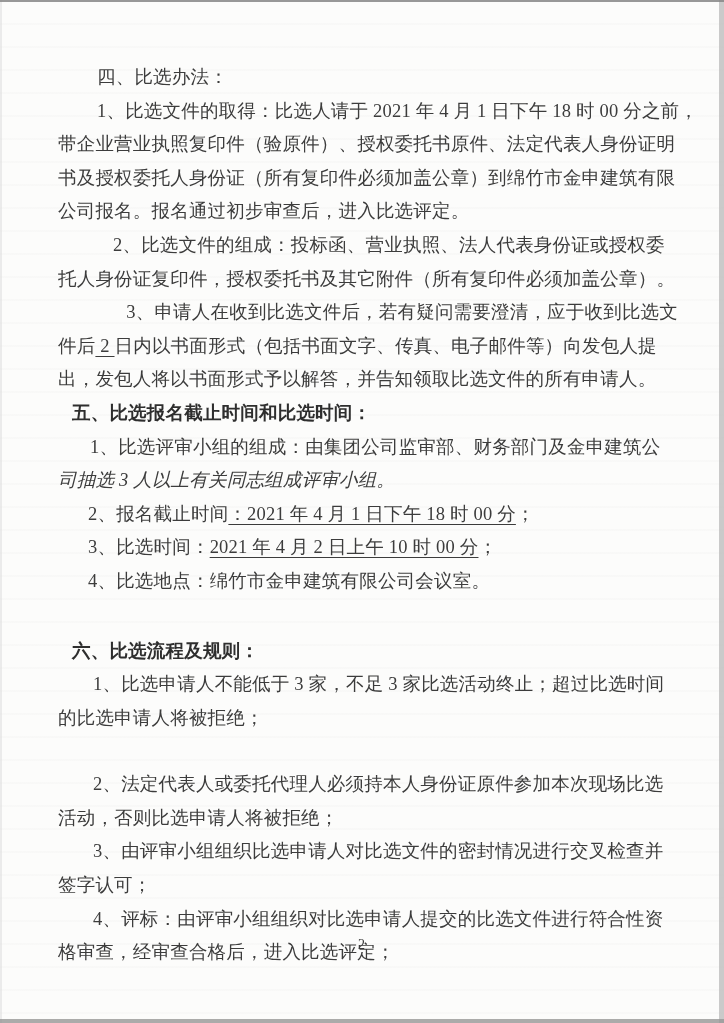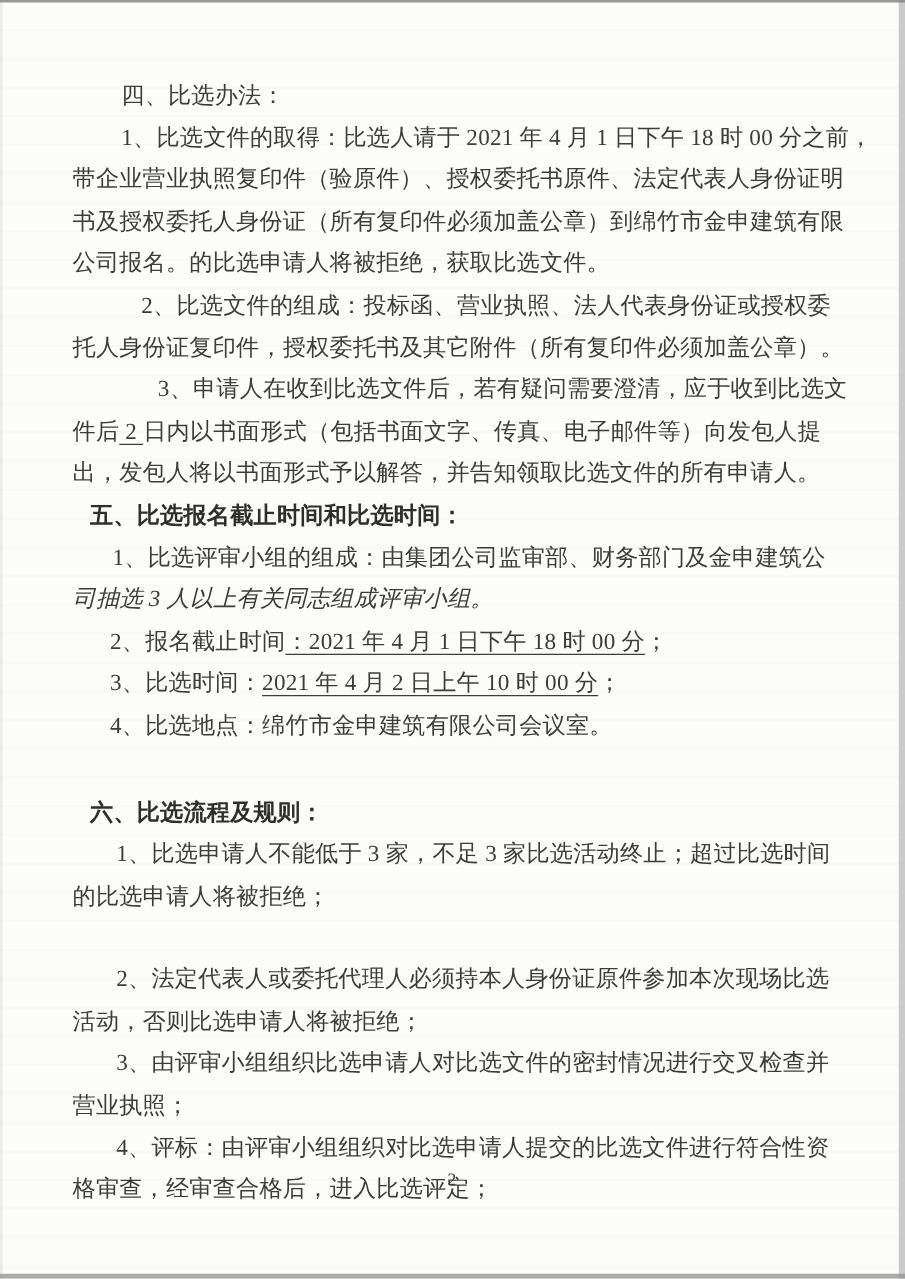--- a/index.html
+++ b/index.html
@@ -66,36 +66,36 @@
 </style>
 </head>
 <body>
 
 <div class="page">
   <div class="doc-body">
       <div class="line" style="padding-left: 39px;"><span>四、比选办法：</span></div>
       <div class="line" style="padding-left: 39px;"><span>1、比选文件的取得：比选人请于 2021 年 4 月 1 日下午 18 时 00 分之前，</span></div>
       <div class="line" style="padding-left: 0px;"><span>带企业营业执照复印件（验原件）、授权委托书原件、法定代表人身份证明</span></div>
       <div class="line" style="padding-left: 0px;"><span>书及授权委托人身份证（所有复印件必须加盖公章）到绵竹市金申建筑有限</span></div>
-      <div class="line" style="padding-left: 0px;"><span>公司报名。的比选申请人将被拒绝，获取比选文件。</span></div>
+      <div class="line" style="padding-left: 0px;"><span>公司报名。报名通过初步审查后，进入比选评定。</span></div>
       <div class="line" style="padding-left: 55px;"><span>2、比选文件的组成：投标函、营业执照、法人代表身份证或授权委</span></div>
       <div class="line" style="padding-left: 0px;"><span>托人身份证复印件，授权委托书及其它附件（所有复印件必须加盖公章）。</span></div>
       <div class="line" style="padding-left: 57px; text-align: right;"><span>3、申请人在收到比选文件后，若有疑问需要澄清，应于收到比选文</span></div>
       <div class="line" style="padding-left: 0px;"><span>件后</span><span class="u"> 2 </span><span>日内以书面形式（包括书面文字、传真、电子邮件等）向发包人提</span></div>
       <div class="line" style="padding-left: 0px;"><span>出，发包人将以书面形式予以解答，并告知领取比选文件的所有申请人。</span></div>
       <div class="line bold" style="padding-left: 14px;"><span>五、比选报名截止时间和比选时间：</span></div>
       <div class="line" style="padding-left: 32px;"><span>1、比选评审小组的组成：由集团公司监审部、财务部门及金申建筑公</span></div>
       <div class="line" style="padding-left: 0px; font-style: italic;"><span>司抽选 3 人以上有关同志组成评审小组。</span></div>
       <div class="line" style="padding-left: 30px;"><span>2、报名截止时间</span><span class="u">：2021 年 4 月 1 日下午 18 时 00 分</span><span>；</span></div>
       <div class="line" style="padding-left: 30px;"><span>3、比选时间：</span><span class="u">2021 年 4 月 2 日上午 10 时 00 分</span><span>；</span></div>
       <div class="line" style="padding-left: 30px;"><span>4、比选地点：绵竹市金申建筑有限公司会议室。</span></div>
       <div class="line bold" style="padding-left: 14px; margin-top: 36px;"><span>六、比选流程及规则：</span></div>
       <div class="line" style="padding-left: 35px;"><span>1、比选申请人不能低于 3 家，不足 3 家比选活动终止；超过比选时间</span></div>
       <div class="line" style="padding-left: 0px;"><span>的比选申请人将被拒绝；</span></div>
       <div class="line" style="padding-left: 35px; margin-top: 33px;"><span>2、法定代表人或委托代理人必须持本人身份证原件参加本次现场比选</span></div>
       <div class="line" style="padding-left: 0px;"><span>活动，否则比选申请人将被拒绝；</span></div>
       <div class="line" style="padding-left: 35px;"><span>3、由评审小组组织比选申请人对比选文件的密封情况进行交叉检查并</span></div>
-      <div class="line" style="padding-left: 0px;"><span>营业执照；</span></div>
+      <div class="line" style="padding-left: 0px;"><span>签字认可；</span></div>
       <div class="line" style="padding-left: 35px; font-family: Liberation Serif, serif;"><span>4、评标：由评审小组组织对比选申请人提交的比选文件进行符合性资</span></div>
       <div class="line" style="padding-left: 0px;"><span>格审查，经审查合格后，进入比选评定；</span></div>
     </div>
   <div class="page-number">2</div>
 </div>
 
 </body></html>

